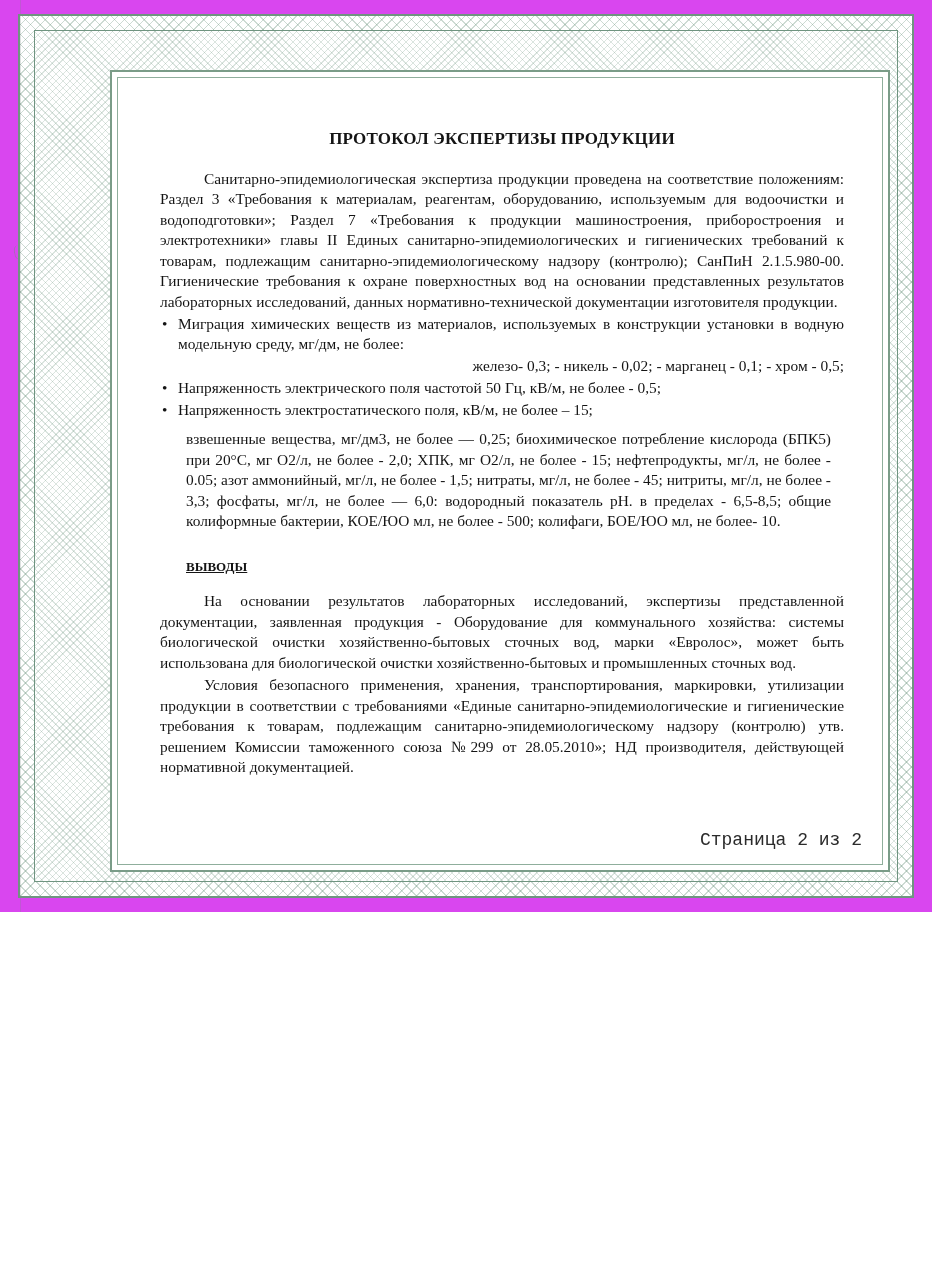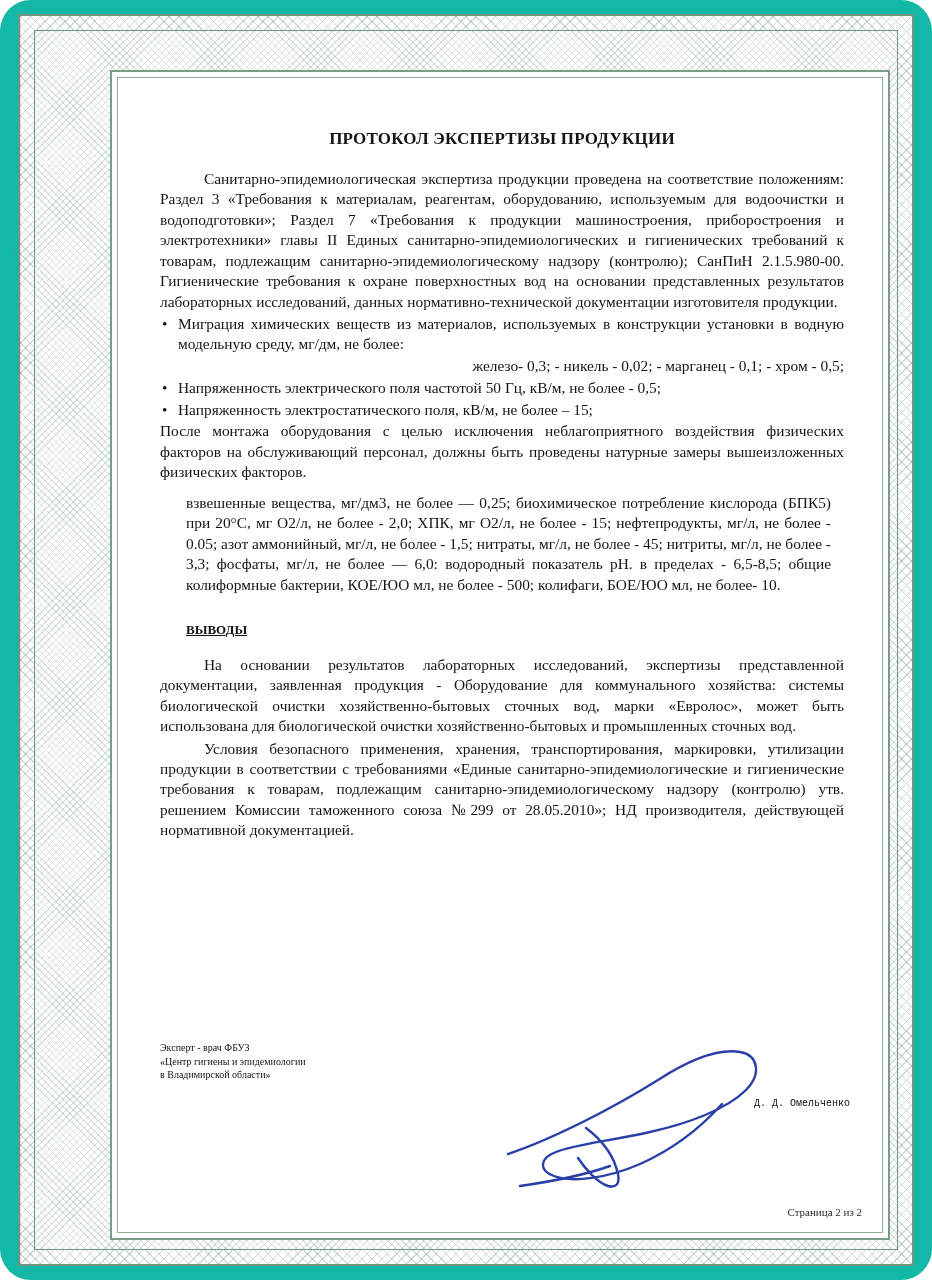--- a/index.html
+++ b/index.html
@@ -3,25 +3,24 @@
 <meta charset="utf-8">
 <style>
   html, body {
     margin: 0;
     padding: 0;
     background: #ffffff;
   }
   .page {
     position: relative;
     width: 932px;
-    height: 1280px;
-    background: #14b8a6;
+    height: 912px;
+    background: #d946ef;
     overflow: hidden;
     font-family: "Liberation Serif", serif;
-    border-radius: 31px;
   }
 
   
   .border-outer {
     position: absolute;
     left: 18px;
     top: 14px;
     right: 18px;
     bottom: 14px;
     border: 2px solid #6f9480;
@@ -172,23 +171,23 @@
     left: 330px;
     top: -5px;
     pointer-events: none;
   }
 
   
   .page-footer {
     position: absolute;
     right: 70px;
     bottom: 62px;
-    font-size: 11px;
+    font-size: 18px;
     color: #2b2b2b;
-    font-family: Liberation Serif, serif;
+    font-family: Liberation Mono, monospace;
   }
 </style>
 </head>
 <body>
 
 <div class="page">
 
   <div class="border-outer"></div>
   <div class="border-mid"></div>
   <div class="border-inner"></div>
@@ -205,21 +204,20 @@
 
     <ul class="bullets">
       <li>Миграция химических веществ из материалов, используемых в конструкции установки в водную модельную среду, мг/дм, не более:</li>
     </ul>
     <p class="sub-indent">железо- 0,3; - никель - 0,02; - марганец - 0,1; - хром - 0,5;</p>
     <ul class="bullets">
       <li>Напряженность электрического поля частотой 50 Гц, кВ/м, не более - 0,5;</li>
       <li>Напряженность электростатического поля, кВ/м, не более – 15;</li>
     </ul>
 
-    <p class="flat">После монтажа оборудования с целью исключения неблагоприятного воздействия физических факторов на обслуживающий персонал, должны быть проведены натурные замеры вышеизложенных физических факторов.</p>
 
 
     <div class="spacer-sm"></div>
 
     <p class="block-indent">взвешенные вещества, мг/дм3, не более — 0,25; биохимическое потребление кислорода (БПК5) при 20°С, мг О2/л, не более - 2,0; ХПК, мг О2/л, не более - 15; нефтепродукты, мг/л, не более - 0.05; азот аммонийный, мг/л, не более - 1,5; нитраты, мг/л, не более - 45; нитриты, мг/л, не более - 3,3; фосфаты, мг/л, не более — 6,0: водородный показатель рН. в пределах - 6,5-8,5; общие колиформные бактерии, КОЕ/ЮО мл, не более - 500; колифаги, БОЕ/ЮО мл, не более- 10.</p>
 
     <h2 class="section-title">ВЫВОДЫ</h2>
 
     <p class="just">На основании результатов лабораторных исследований, экспертизы представленной документации, заявленная продукция - Оборудование для коммунального хозяйства: системы биологической очистки хозяйственно-бытовых сточных вод, марки «Евролос», может быть использована для биологической очистки хозяйственно-бытовых и промышленных сточных вод.</p>
     <p class="just">Условия безопасного применения, хранения, транспортирования, маркировки, утилизации продукции в соответствии с требованиями «Единые санитарно-эпидемиологические и гигиенические требования к товарам, подлежащим санитарно-эпидемиологическому надзору (контролю) утв. решением Комиссии таможенного союза №299 от 28.05.2010»; НД производителя, действующей нормативной документацией.</p>

